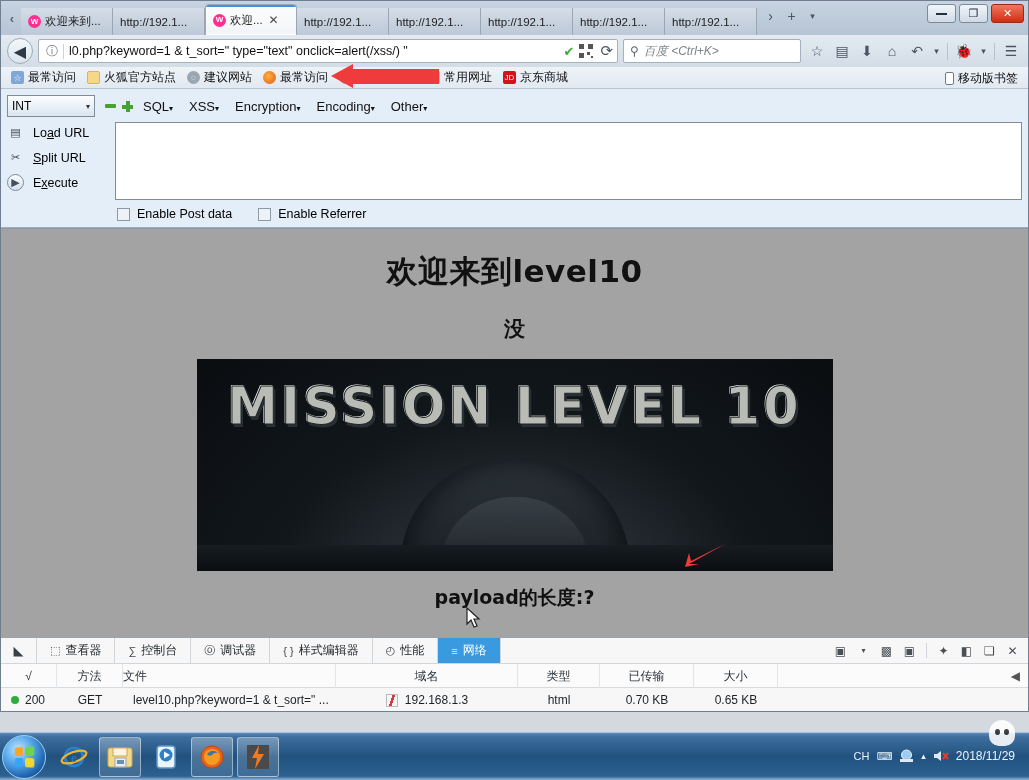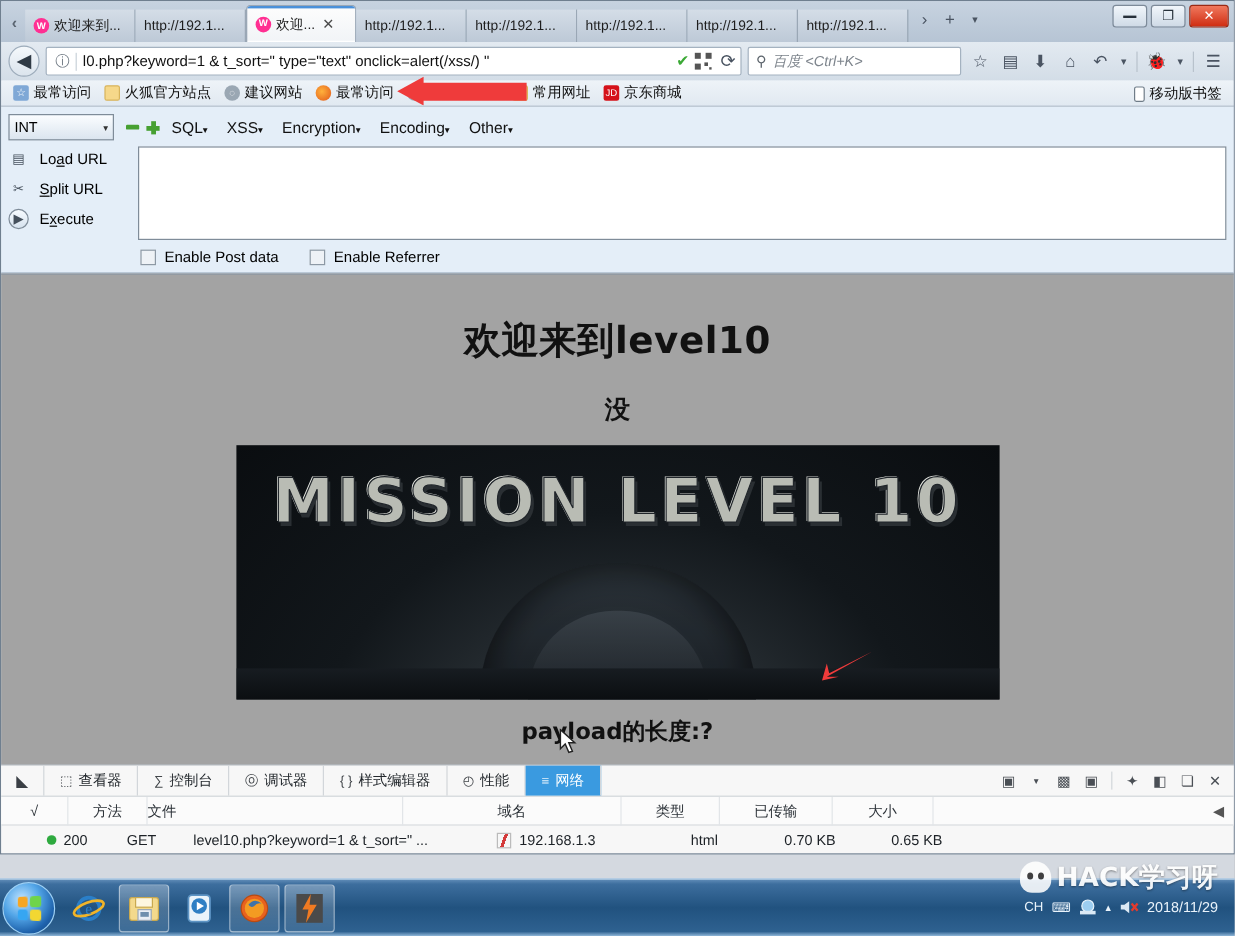--- a/index.html
+++ b/index.html
@@ -184,21 +184,20 @@
 
   
   .viewport{
     flex:1; position:relative; overflow:hidden;
     background:#a3a3a3; border-top:1px solid #8e98a2;
   }
   .page{ position:absolute; inset:0; padding-top:22px; text-align:center; }
   .page h1{
     font-size:31px; font-weight:bold; letter-spacing:.5px; color:#111;
     font-family:"DejaVu Sans","Liberation Sans",sans-serif;
-    margin-top:12px;
   }
   .page h2{
     font-size:21px; font-weight:bold; margin-top:22px; color:#111;
     font-family:"DejaVu Sans","Liberation Sans",sans-serif;
   }
   .missimg{
     width:636px;height:212px;margin:16px auto 0 auto;
     background:
       radial-gradient(ellipse at 50% 120%, #3a4248 0%, #12171b 55%, #0a0d10 100%);
     position:relative; overflow:hidden;
@@ -279,21 +278,21 @@
     margin-left:auto; display:flex; align-items:center; gap:2px; padding-right:5px;
   }
   .dtr{ width:21px;height:26px;display:flex;align-items:center;justify-content:center;color:#4a4f55;font-size:12px; }
   .dt-sep{ width:1px;height:15px;background:#d2d6da;margin:0 4px; }
   .dt-head{
     height:24px; display:flex; align-items:center;
     background:#fbfbfb; border-bottom:1px solid #d8dbde; color:#2d3339;
   }
   .dt-head div{ text-align:center; border-right:1px solid #e2e5e8; height:24px; line-height:24px; }
   .dt-row{
-    height:24px; display:flex; align-items:center; color:#1c2126;padding-left:28px;
+    height:24px; display:flex; align-items:center; color:#1c2126;
   }
   .dt-row div{ text-align:center; height:24px; line-height:24px; }
   .c-ok{ width:56px; display:flex !important; align-items:center; gap:6px; padding-left:10px; }
   .dot{ width:8px;height:8px;border-radius:50%;background:#2eaa3f; flex:0 0 auto; }
   .c-method{ width:66px; }
   .c-file{ width:213px; text-align:left !important; padding-left:10px; white-space:nowrap; overflow:hidden; }
   .c-domain{ width:182px; }
   .c-domain.cell{ display:flex !important; align-items:center; gap:7px; justify-content:center; }
   .c-type{ width:82px; }
   .c-trans{ width:94px; }
@@ -687,20 +686,19 @@
         <path d="M1 5 h3 L8 2 v10 L4 9 H1 Z" fill="#dce9f4"></path>
         <path d="M10 4 L15 10 M15 4 L10 10" stroke="#e23b2e" stroke-width="2"></path>
       </svg>
       <div class="clock">
         <div>2018/11/29</div>
       </div>
     </div>
 
     <div class="watermark">
       <span class="wm-ghost"></span>
-      <span>HACK学习呀</span>
     </div>
   </div>
 
   <svg class="redarrow" style="left:327px;top:60px;z-index:80" width="112" height="28" viewBox="0 0 112 28">
     <path d="M112 24 L26 24 L26 28 L4 16 L26 4 L26 9 L112 9 Z" fill="#ef3b3b"></path>
   </svg>
 </div>
 
 </body></html>

